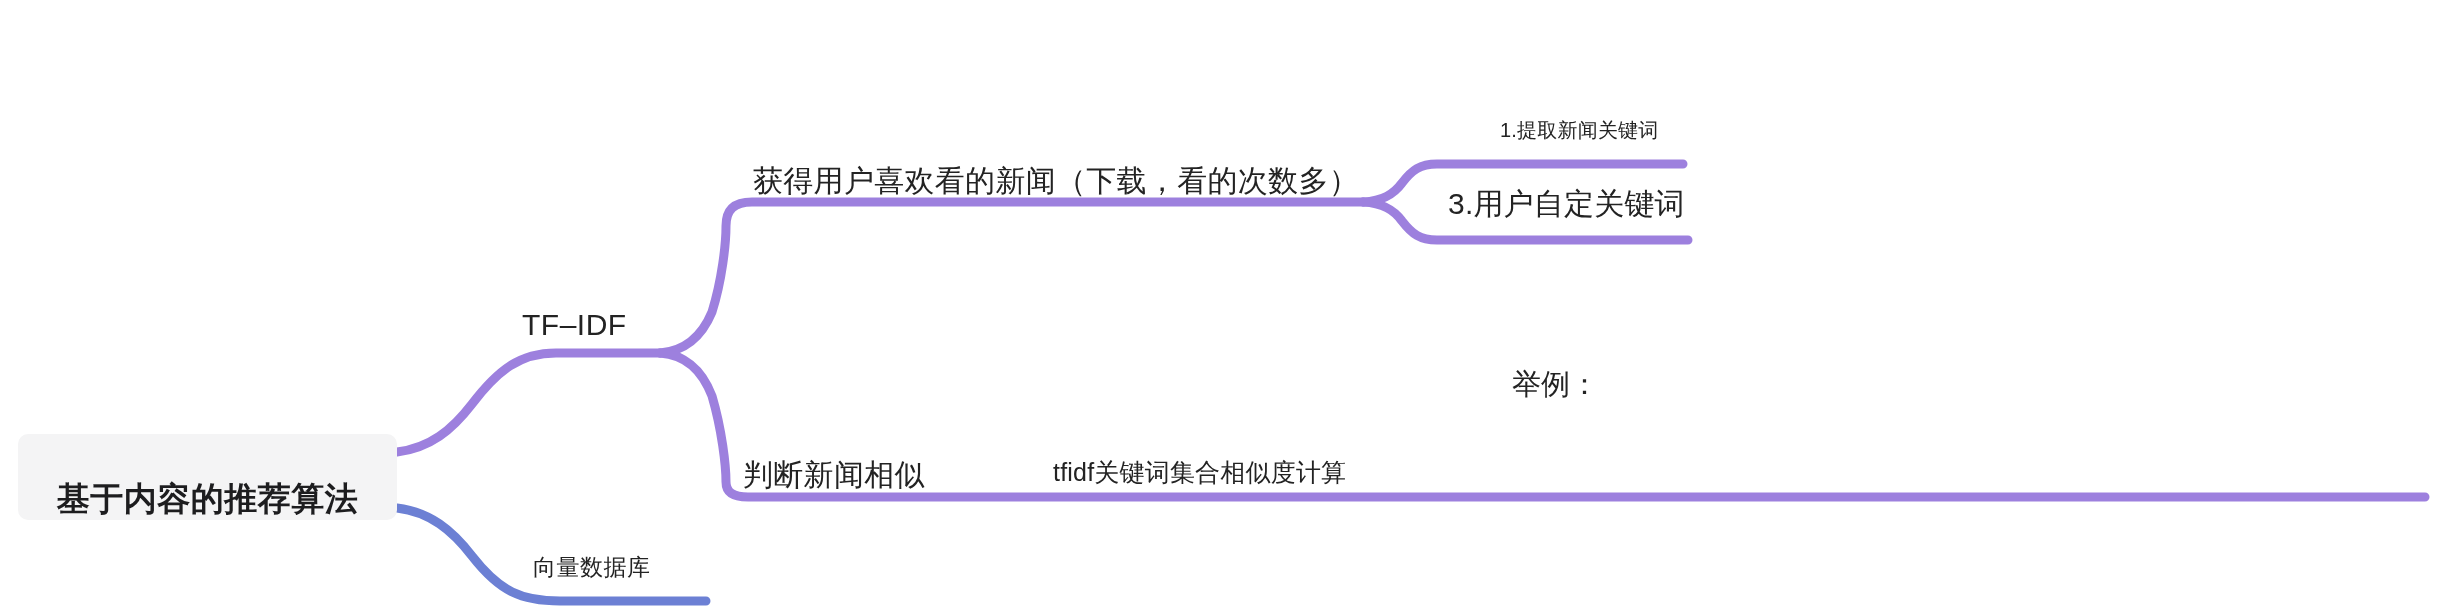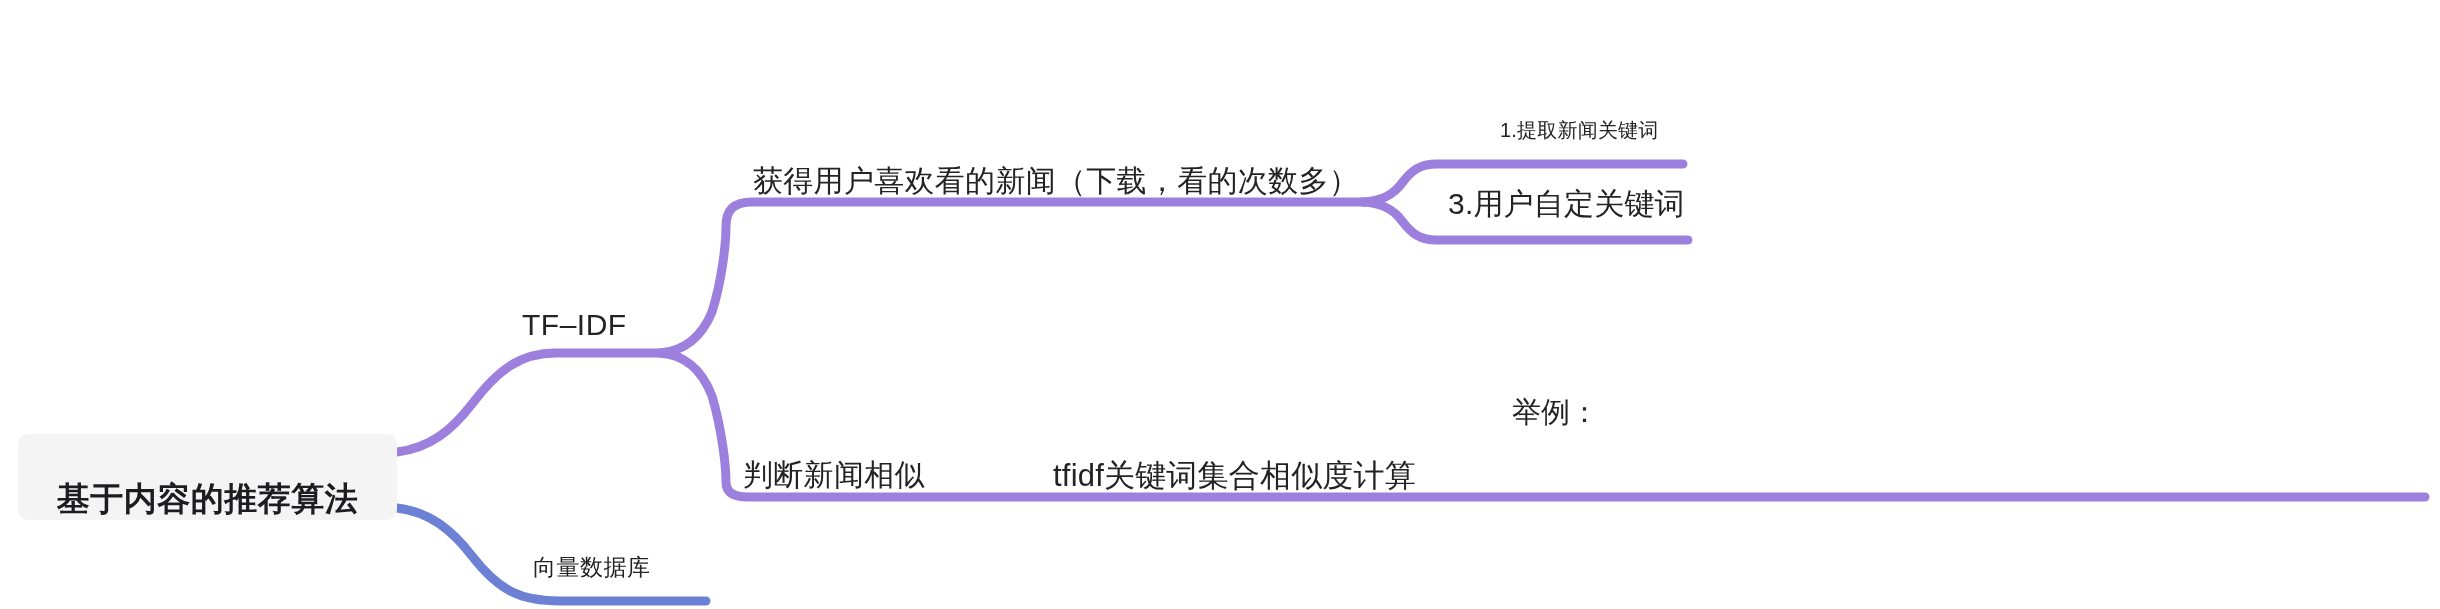--- a/index.html
+++ b/index.html
@@ -89,34 +89,33 @@
   }
   .n-kw2 {
     left: 1448px;
     top: 185px;
     font-size: 30px;
     letter-spacing: 0.2px;
   }
   .n-tfidfcalc {
     left: 1053px;
     top: 456px;
-    font-size: 31px;
+    font-size: 25px;
     letter-spacing: 0.2px;
   }
   
   .n-example {
     left: 1512px;
     top: 266px;
     font-size: 29px;
     line-height: 1.63;
   }
   .ex-line {
     display: block;
     white-space: pre;
-    margin-top: 28px;
   }
   .ex-indent {
     padding-left: 56px;
   }
 </style>
 </head>
 <body>
 
 <div id="canvas">
 

